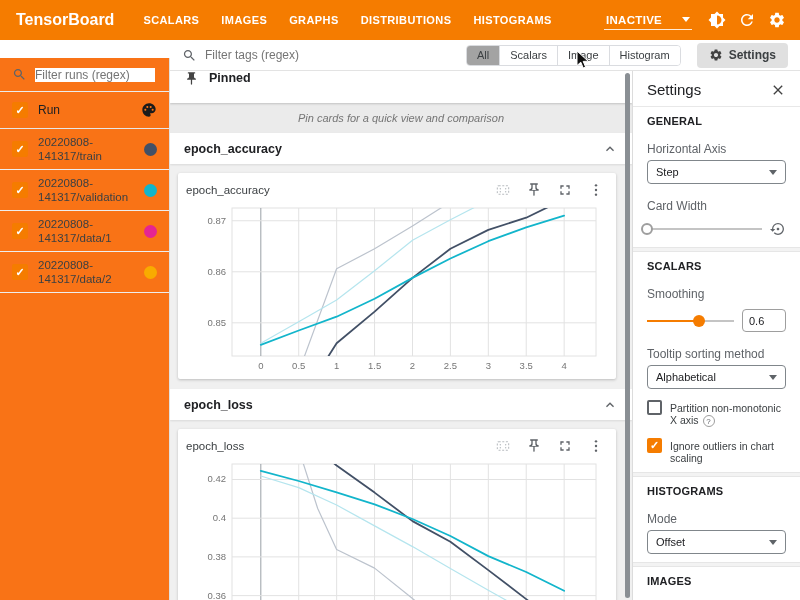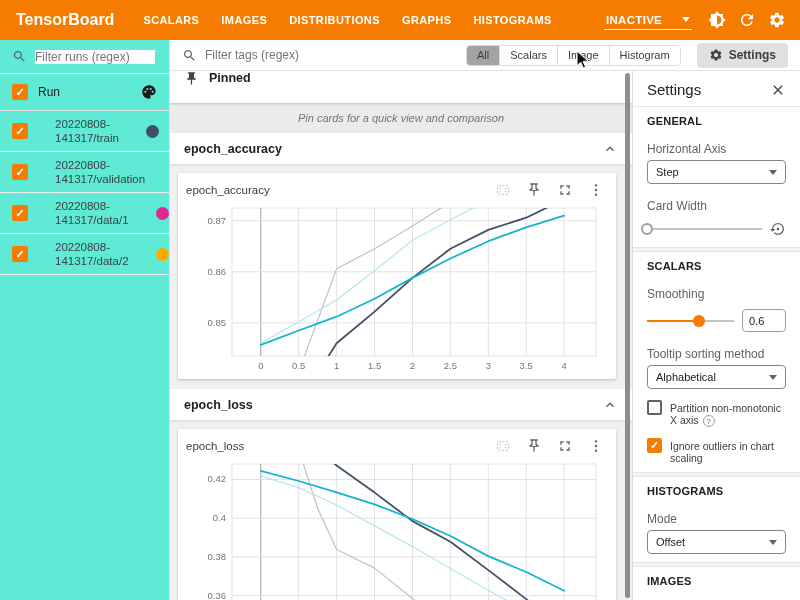--- a/index.html
+++ b/index.html
@@ -19,36 +19,36 @@
   .status-dd { width:88px; display:flex; align-items:center; justify-content:space-between;
     font-size:11.5px; font-weight:700; letter-spacing:.3px; border-bottom:1px solid rgba(255,255,255,.85);
     padding:3px 2px; margin-right:10px; cursor:pointer; }
   .caret-w { width:0; height:0; border-left:4px solid transparent; border-right:4px solid transparent;
     border-top:5px solid #fff; }
   .hicon { width:30px; height:30px; display:flex; align-items:center; justify-content:center; cursor:pointer; }
   .hicon svg { width:18px; height:18px; fill:#fff; }
 
   
   .app-body { display:flex; height:560px; }
-  .sidebar { width:170px; border-right:1px solid #e0e0e0; background:#5eead4; flex:none; }
+  .sidebar { width:170px; border-right:1px solid #e0e0e0; background:#f97316; flex:none;margin-top:18px; }
   .right-region { flex:1; display:flex; flex-direction:column; min-width:0; }
 
   
   .runs-filter { height:34px; display:flex; align-items:center; gap:8px; padding:0 12px;
     border-bottom:1px solid #ececec; }
   .runs-filter svg { width:15px; height:15px; fill:#5f6368; flex:none; }
   .runs-filter input { border:none; outline:none; width:120px; font-size:12px;
     font-family:"Liberation Sans",sans-serif; color:#202124; }
   .runs-filter input::placeholder { color:#757575; }
   .run-header { height:37px; display:flex; align-items:center; padding:0 12px; gap:10px;
     border-bottom:1px solid #e6e6e6; }
   .run-header .lbl { font-size:12px; color:#202124; }
   .palette { margin-left:auto; }
   .palette svg { width:16px; height:16px; fill:#1b1b1b; display:block; }
-  .run-item { display:flex; align-items:center; padding:6px 12px; gap:27px; border-bottom:1px solid #eeeeee;justify-content:space-between; }
+  .run-item { display:flex; align-items:center; padding:6px 12px; gap:10px; border-bottom:1px solid #eeeeee;justify-content:space-between; }
   .run-label { font-size:11.5px; line-height:14px; color:#3c4043; }
   .run-dot { width:13px; height:13px; border-radius:50%; margin-left:auto; flex:none; }
   .checkbox { width:16px; height:16px; border-radius:2px; flex:none; border:2px solid #5f6368;
     background:#fff; display:flex; align-items:center; justify-content:center; cursor:pointer; }
   .checkbox.on { border:none; background:#f57c00; color:#fff; }
   .checkbox.on::after { content:"✓"; font-size:11px; font-weight:700; }
 
   
   .toolbar { height:31px; background:#fff; border-bottom:1px solid #e3e3e3; display:flex;
     align-items:center; padding:0 8px 0 12px; flex:none; }
@@ -129,22 +129,22 @@
 </head>
 <body>
 
 <div class="app">
 
   <div class="header">
     <div class="logo">TensorBoard</div>
     <div class="tabs">
       <div class="tab">SCALARS</div>
       <div class="tab">IMAGES</div>
+      <div class="tab">GRAPHS</div>
       <div class="tab">DISTRIBUTIONS</div>
-      <div class="tab">GRAPHS</div>
       <div class="tab">HISTOGRAMS</div>
     </div>
     <div class="header-right">
       <div class="status-dd">
         <span>INACTIVE</span>
         <span class="caret-w"></span>
       </div>
       <div class="hicon">
         <svg viewBox="0 0 24 24">
             <path d="M20 15.31 23.31 12 20 8.69V4h-4.69L12 .69 8.69 4H4v4.69L.69 12 4 15.31V20h4.69L12 23.31 15.31 20H20v-4.69zM12 18V6c3.31 0 6 2.69 6 6s-2.69 6-6 6z"></path>

